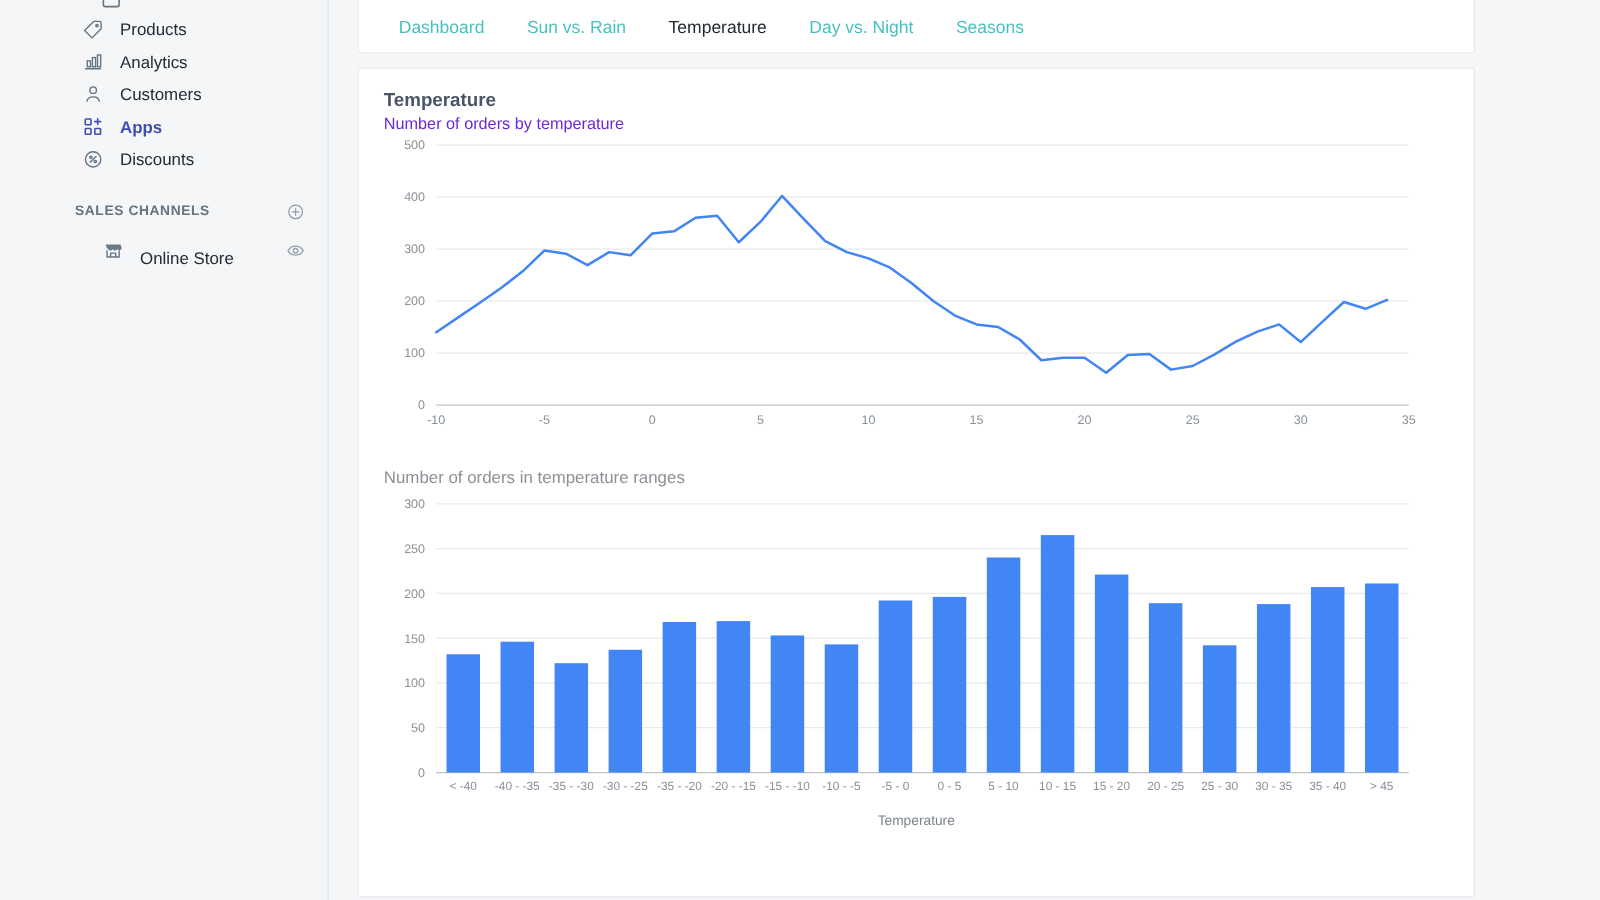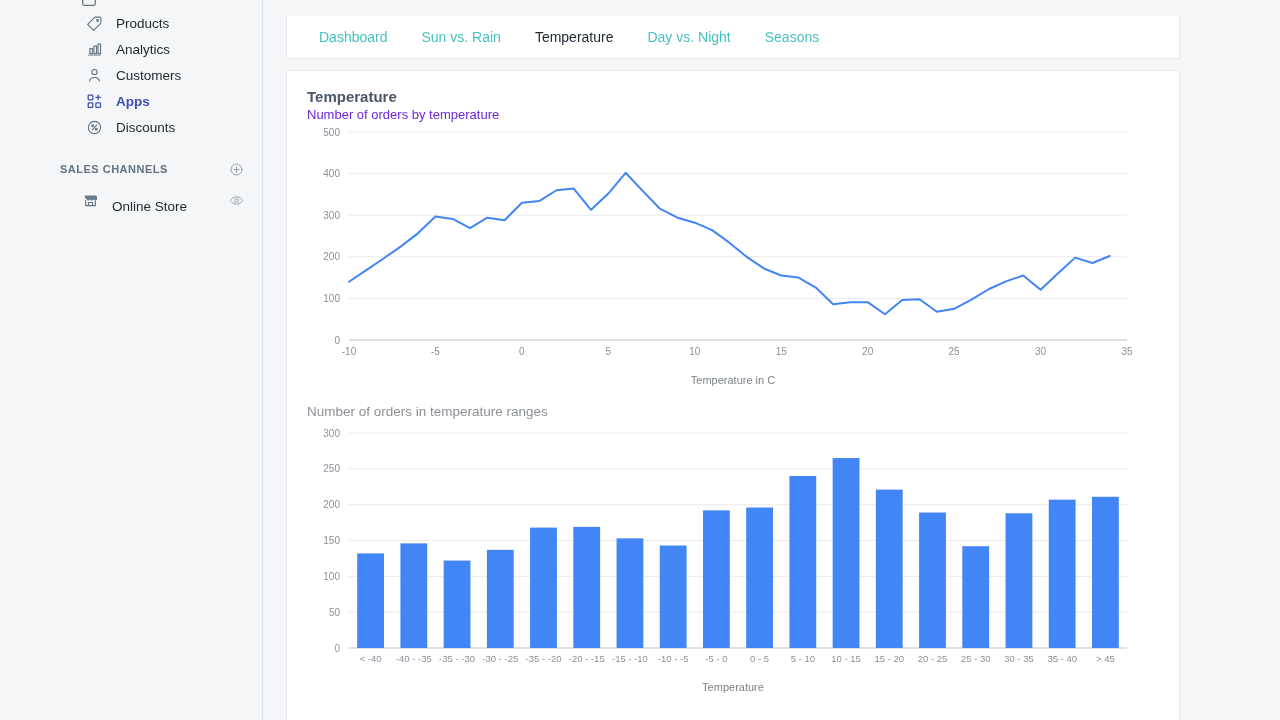--- a/index.html
+++ b/index.html
@@ -19,21 +19,21 @@
     background: #f4f6f8;
     border-right: 1px solid #dfe3e8;
     padding-top: 0;
     flex: 0 0 263px;
     position: relative;
   }
   .nav-list { padding: 0; margin: 0; list-style: none; }
   .nav-item {
     display: flex; align-items: center;
     height: 26px;
-    padding-left: 84px;
+    padding-left: 64px;
     margin-bottom: 0;
     color: #212b36;
     font-size: 13.5px;
     cursor: pointer;
     position: relative;
   }
   .nav-item .ico {
     width: 20px; height: 20px;
     margin-right: 12px;
     display: inline-flex; align-items: center; justify-content: center;
@@ -69,21 +69,21 @@
   .channel-item .ico { width: 20px; height: 20px; margin-right: 12px; color: #637381;
       display:inline-flex; align-items:center; justify-content:center; flex:0 0 20px; }
   .channel-item .ch-label { flex: 1; margin-top: 12px; }
   .channel-item .eye-ico { color: #919eab; display: flex; }
 
   
   .main {
     flex: 1 1 auto;
     height: 720px;
     background: #f4f6f8;
-    padding: 16px 100px 0 23px;
+    padding: 0 100px 0 23px;
     overflow: hidden;
   }
   .card {
     background: #ffffff;
     border: 1px solid #e6e8eb;
     border-radius: 3px;
     box-shadow: 0 0 0 rgba(0,0,0,0);
   }
   .tabs-card {
     height: 43px;
@@ -247,21 +247,20 @@
             <text x="214.88888888888889" y="233" text-anchor="middle" font-size="10" fill="#8a9199" font-family="&quot;Liberation Sans&quot;, sans-serif">0</text>
             <text x="301.3333333333333" y="233" text-anchor="middle" font-size="10" fill="#8a9199" font-family="&quot;Liberation Sans&quot;, sans-serif">5</text>
             <text x="387.77777777777777" y="233" text-anchor="middle" font-size="10" fill="#8a9199" font-family="&quot;Liberation Sans&quot;, sans-serif">10</text>
             <text x="474.22222222222223" y="233" text-anchor="middle" font-size="10" fill="#8a9199" font-family="&quot;Liberation Sans&quot;, sans-serif">15</text>
             <text x="560.6666666666666" y="233" text-anchor="middle" font-size="10" fill="#8a9199" font-family="&quot;Liberation Sans&quot;, sans-serif">20</text>
             <text x="647.1111111111111" y="233" text-anchor="middle" font-size="10" fill="#8a9199" font-family="&quot;Liberation Sans&quot;, sans-serif">25</text>
             <text x="733.5555555555555" y="233" text-anchor="middle" font-size="10" fill="#8a9199" font-family="&quot;Liberation Sans&quot;, sans-serif">30</text>
             <text x="820" y="233" text-anchor="middle" font-size="10" fill="#8a9199" font-family="&quot;Liberation Sans&quot;, sans-serif">35</text>
             <path d="M42.00 159.76 L59.29 148.11 L76.58 136.46 L93.87 124.40 L111.16 111.09 L128.44 94.45 L145.73 96.94 L163.02 106.10 L180.31 95.70 L197.60 98.19 L214.89 80.72 L232.18 79.06 L249.47 68.24 L266.76 66.58 L284.04 87.79 L301.33 71.57 L318.62 50.77 L335.91 69.07 L353.20 86.96 L370.49 95.70 L387.78 100.69 L405.07 108.18 L422.36 120.66 L439.64 134.80 L456.93 146.45 L474.22 153.52 L491.51 155.60 L508.80 165.58 L526.09 182.22 L543.38 180.14 L560.67 180.14 L577.96 192.21 L595.24 178.06 L612.53 177.23 L629.82 189.71 L647.11 186.80 L664.40 177.65 L681.69 167.25 L698.98 159.34 L716.27 153.52 L733.56 167.66 L750.84 151.44 L768.13 135.63 L785.42 141.04 L802.71 133.97" fill="none" stroke="#4285f4" stroke-width="2" stroke-linejoin="round" stroke-linecap="round"></path>
           </svg>
-        <div class="axis-caption" style="margin-top:2px;">Temperature in C</div>
       </div>
 
       <p class="sub-head" style="margin-top:18px;">Number of orders in temperature ranges</p>
 
       <div class="chart-wrap">
         <svg id="barChart" width="840" height="253" viewBox="0 0 840 253">
             <line x1="42" y1="223" x2="820" y2="223" stroke="#bdc1c6" stroke-width="1"></line>
             <text x="33" y="226.5" text-anchor="end" font-size="10" fill="#8a9199" font-family="&quot;Liberation Sans&quot;, sans-serif">0</text>
             <line x1="42" y1="187.16666666666669" x2="820" y2="187.16666666666669" stroke="#e8eaed" stroke-width="1"></line>
             <text x="33" y="190.66666666666669" text-anchor="end" font-size="10" fill="#8a9199" font-family="&quot;Liberation Sans&quot;, sans-serif">50</text>

